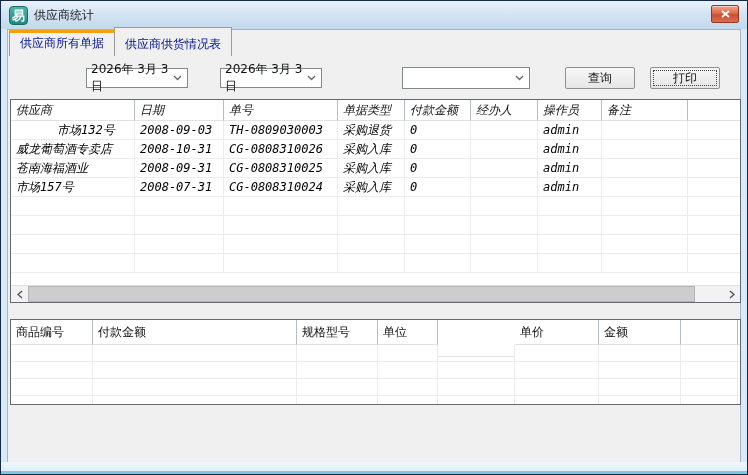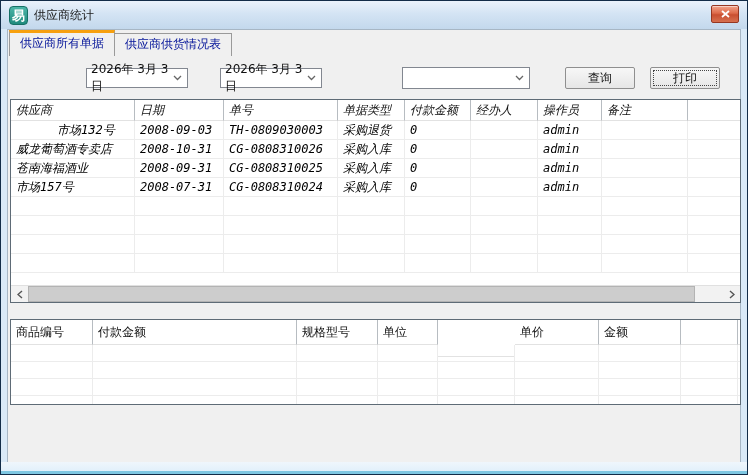--- a/index.html
+++ b/index.html
@@ -40,21 +40,21 @@
     background:linear-gradient(#eff6fc,#ddeefa);
     box-shadow:inset 0 -3px 0 #7ec7e2;
   }
   
   .tabs{position:absolute;left:1px;top:1px;display:flex;align-items:flex-end;height:25px;}
   .tab{
     padding:3px 10px 4px 10px;color:#001198;background:#f0f0f0;
     border:1px solid #9a9a9a;border-bottom:none;cursor:pointer;white-space:nowrap;
   }
   .tab.active{border-top:3px solid #f7a00e;padding-top:2px;position:relative;z-index:2;}
-  .tab.inactive{margin-left:-1px;padding-top:2px;padding-bottom:3px;z-index:1;}
+  .tab.inactive{margin-left:-1px;padding-top:8px;padding-bottom:3px;z-index:1;}
   
   .combo{
     position:absolute;height:20px;background:#fff;border:1px solid #828790;
     display:flex;align-items:center;padding-left:4px;cursor:default;
   }
   .combo .chev{margin-left:auto;margin-right:5px;flex:0 0 auto;display:flex;}
   .btn{
     position:absolute;height:22px;width:70px;
     background:linear-gradient(#f7f7f7,#e6e6e6);
     border:1px solid #8f8f8f;border-radius:2px;

